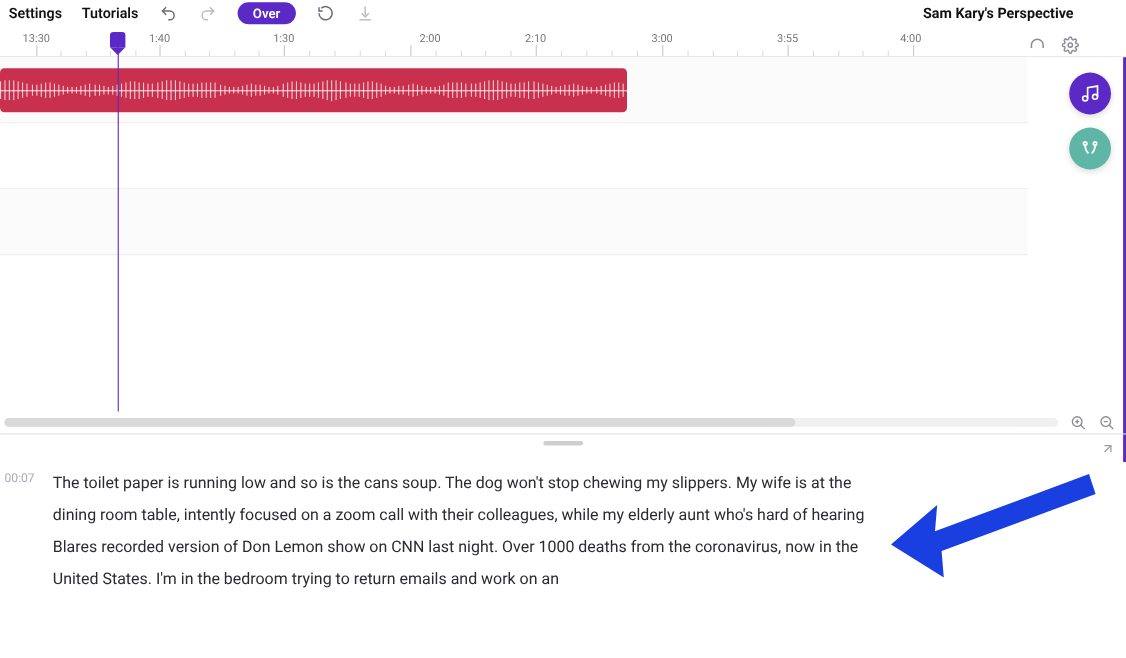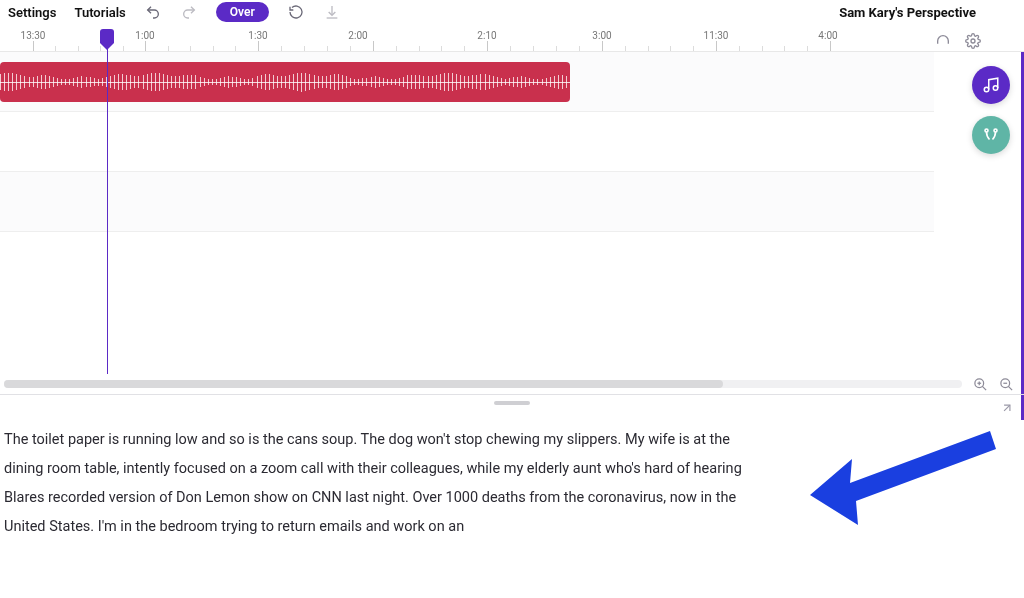--- a/index.html
+++ b/index.html
@@ -93,51 +93,51 @@
 
 <div class="ruler-wrap">
   <div class="ruler" id="ruler">
       <div class="tick-major" style="left: 33px;"></div>
       <div class="tick-label" style="left: 33px;">13:30</div>
       <div class="tick-minor" style="left: 55.4px;"></div>
       <div class="tick-minor" style="left: 77.8px;"></div>
       <div class="tick-minor" style="left: 100.2px;"></div>
       <div class="tick-minor" style="left: 122.6px;"></div>
       <div class="tick-major" style="left: 145px;"></div>
-      <div class="tick-label" style="left: 145px;">1:00</div>
+      <div class="tick-label" style="left: 145px;">1:40</div>
       <div class="tick-minor" style="left: 167.6px;"></div>
       <div class="tick-minor" style="left: 190.2px;"></div>
       <div class="tick-minor" style="left: 212.8px;"></div>
       <div class="tick-minor" style="left: 235.4px;"></div>
       <div class="tick-major" style="left: 258px;"></div>
       <div class="tick-label" style="left: 258px;">1:30</div>
       <div class="tick-minor" style="left: 281px;"></div>
       <div class="tick-minor" style="left: 304px;"></div>
       <div class="tick-minor" style="left: 327px;"></div>
       <div class="tick-minor" style="left: 350px;"></div>
       <div class="tick-major" style="left: 373px;"></div>
-      <div class="tick-label" style="left: 358px;">2:00</div>
+      <div class="tick-label" style="left: 391px;">2:00</div>
       <div class="tick-minor" style="left: 395.8px;"></div>
       <div class="tick-minor" style="left: 418.6px;"></div>
       <div class="tick-minor" style="left: 441.4px;"></div>
       <div class="tick-minor" style="left: 464.2px;"></div>
       <div class="tick-major" style="left: 487px;"></div>
       <div class="tick-label" style="left: 487px;">2:10</div>
       <div class="tick-minor" style="left: 510px;"></div>
       <div class="tick-minor" style="left: 533px;"></div>
       <div class="tick-minor" style="left: 556px;"></div>
       <div class="tick-minor" style="left: 579px;"></div>
       <div class="tick-major" style="left: 602px;"></div>
       <div class="tick-label" style="left: 602px;">3:00</div>
       <div class="tick-minor" style="left: 624.8px;"></div>
       <div class="tick-minor" style="left: 647.6px;"></div>
       <div class="tick-minor" style="left: 670.4px;"></div>
       <div class="tick-minor" style="left: 693.2px;"></div>
       <div class="tick-major" style="left: 716px;"></div>
-      <div class="tick-label" style="left: 716px;">11:30</div>
+      <div class="tick-label" style="left: 716px;">3:55</div>
       <div class="tick-minor" style="left: 738.8px;"></div>
       <div class="tick-minor" style="left: 761.6px;"></div>
       <div class="tick-minor" style="left: 784.4px;"></div>
       <div class="tick-minor" style="left: 807.2px;"></div>
       <div class="tick-major" style="left: 830px;"></div>
       <div class="tick-label" style="left: 828px;">4:00</div>
     </div>
   <div class="right-rail" style="top:2px; right:42px; flex-direction:row; gap:12px;">
     <span class="rail-icon">
       <svg width="16" height="16" viewBox="0 0 24 24" fill="none" stroke="currentColor" stroke-width="2">
@@ -356,20 +356,21 @@
 
 <div class="transcript-pane">
   <div class="drag-handle"></div>
   <div class="expand-icon">
     <svg width="14" height="14" viewBox="0 0 24 24" fill="none" stroke="currentColor" stroke-width="2">
         <polyline points="7 17 17 7"></polyline>
         <polyline points="7 7 17 7 17 17"></polyline>
       </svg>
   </div>
   <div class="transcript-body">
+    <div class="ts">00:07</div>
     <div class="para">The toilet paper is running low and so is the cans soup. The dog won't stop chewing my slippers. My wife is at the dining room table, intently focused on a zoom call with their colleagues, while my elderly aunt who's hard of hearing Blares recorded version of Don Lemon show on CNN last night. Over 1000 deaths from the coronavirus, now in the United States. I'm in the bedroom trying to return emails and work on an</div>
   </div>
 
   <div class="arrow-annot" style="left:810px; top:18px;">
     <svg width="190" height="120" viewBox="0 0 190 120">
       <defs></defs>
       <g fill="#1a3fe0">
         <polygon points="0,82 42,46 40,70 180,18 186,36 46,88 48,112"></polygon>
       </g>
     </svg>

